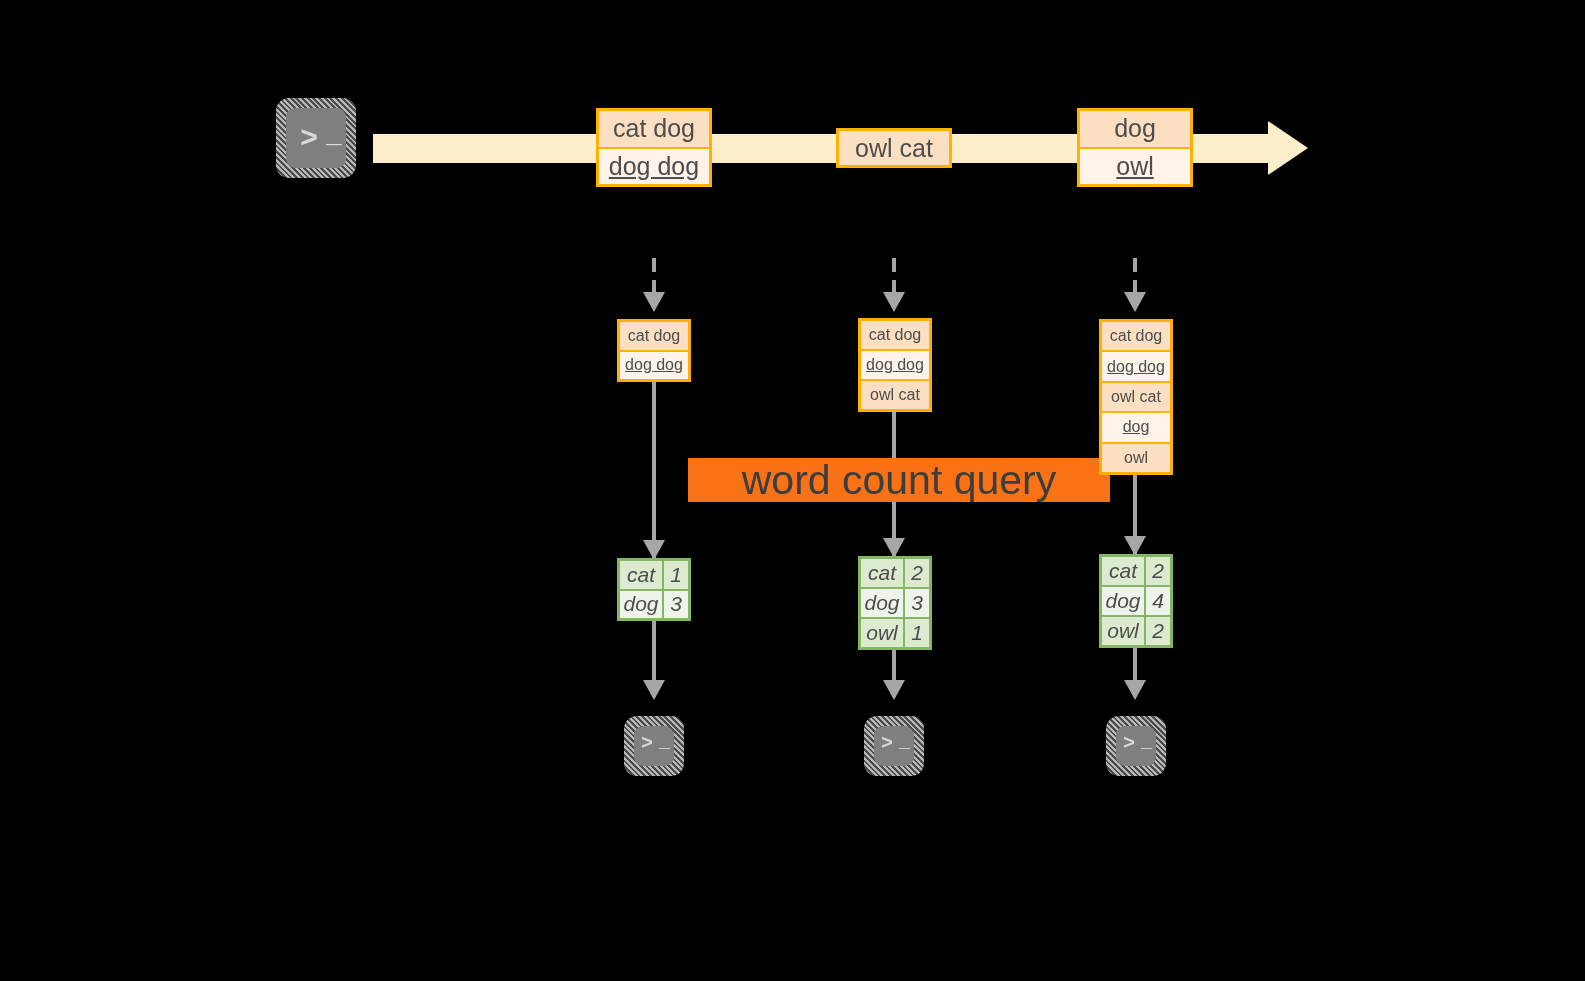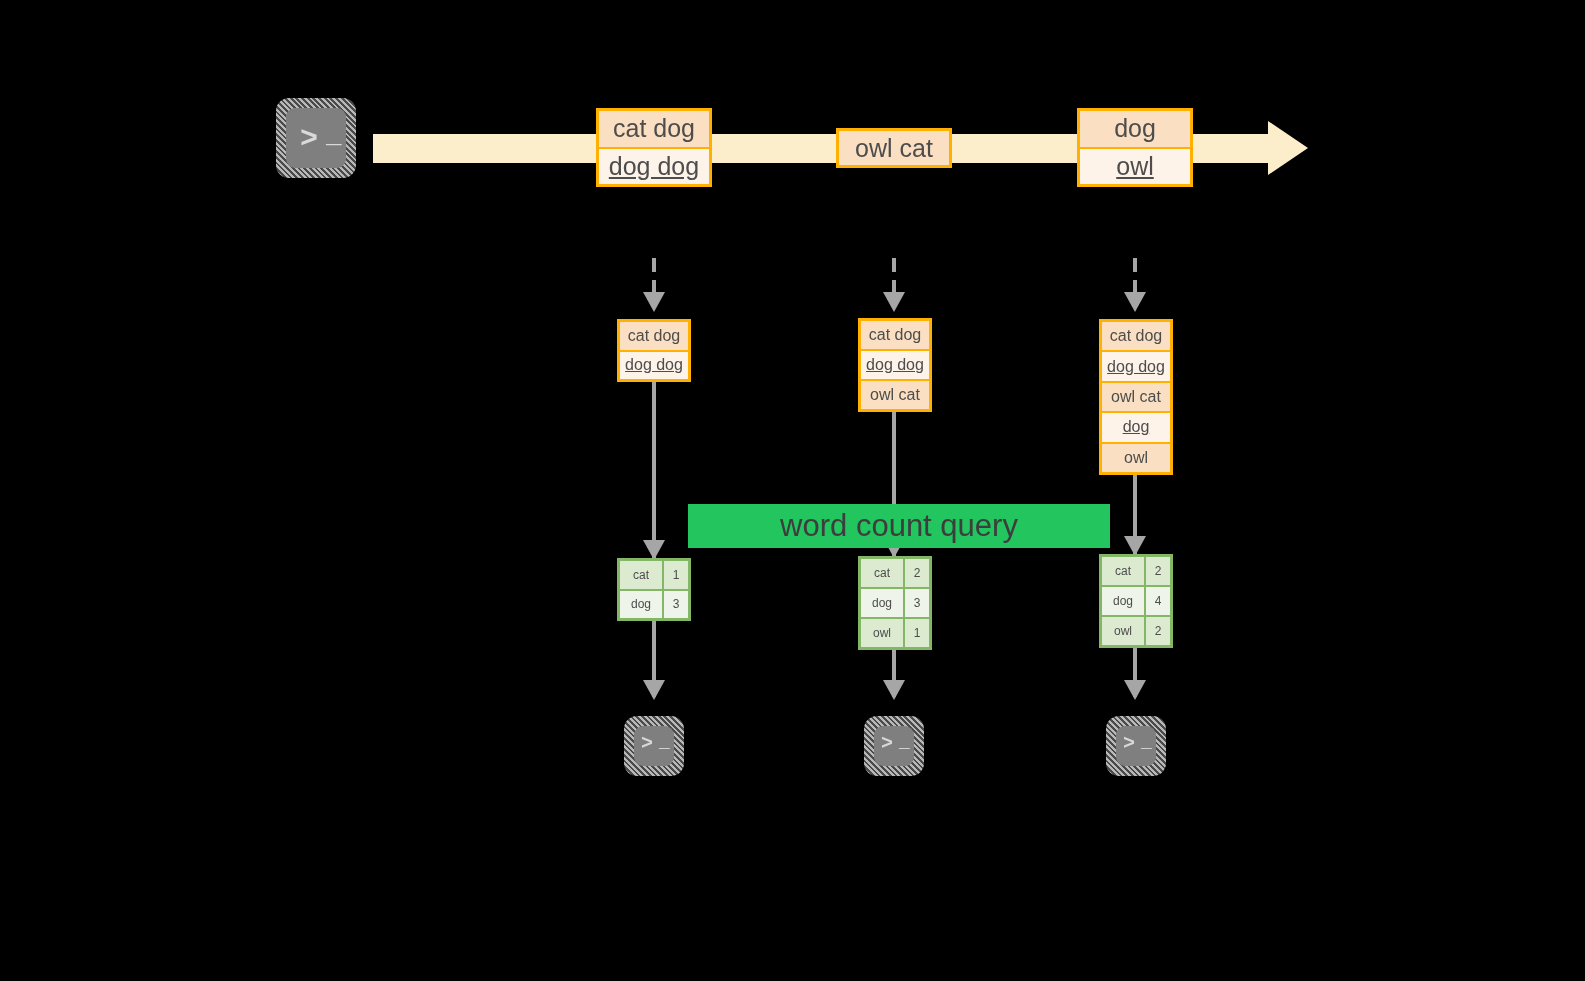--- a/index.html
+++ b/index.html
@@ -114,22 +114,23 @@
     border-bottom: 2px solid #83b766;
     box-sizing: border-box;
   }
   .res-row:last-child { border-bottom: none; }
   .res-cell {
     box-sizing: border-box;
     display: flex;
     align-items: center;
     justify-content: center;
     color: #4d4d4d;
-    font-size: 12px;
+    font-size: 21px;
     white-space: nowrap;
+    font-style: italic;
   }
   .res-cell.word  { flex: 0 0 44px; border-right: 2px solid #83b766; }
   .res-cell.count { flex: 1 1 auto; }
   .res-row.dark  .res-cell { background: #dcead0; }
   .res-row.light .res-cell { background: #eef4e9; }
 
   
   .conn {
     position: absolute;
     width: 4px;
@@ -150,29 +151,28 @@
     width: 0; height: 0;
     border-left: 11px solid transparent;
     border-right: 11px solid transparent;
     border-top: 20px solid #a6a6a6;
     z-index: 3;
   }
 
   
   .query-label {
     position: absolute;
-    background: #22c55e;
+    background: #f97316;
     color: #3d3d3d;
     display: flex;
     align-items: center;
     justify-content: center;
-    font-size: 31px;
+    font-size: 41px;
     z-index: 3;
     white-space: nowrap;
-    margin-top: 46px;
   }
 </style>
 </head>
 <body>
 
 <div id="canvas">
 
   <div class="terminal" style="left:276px; top:98px; width:80px; height:80px;">
     <div class="terminal-hatch"></div>
     <div class="terminal-inner"></div>

